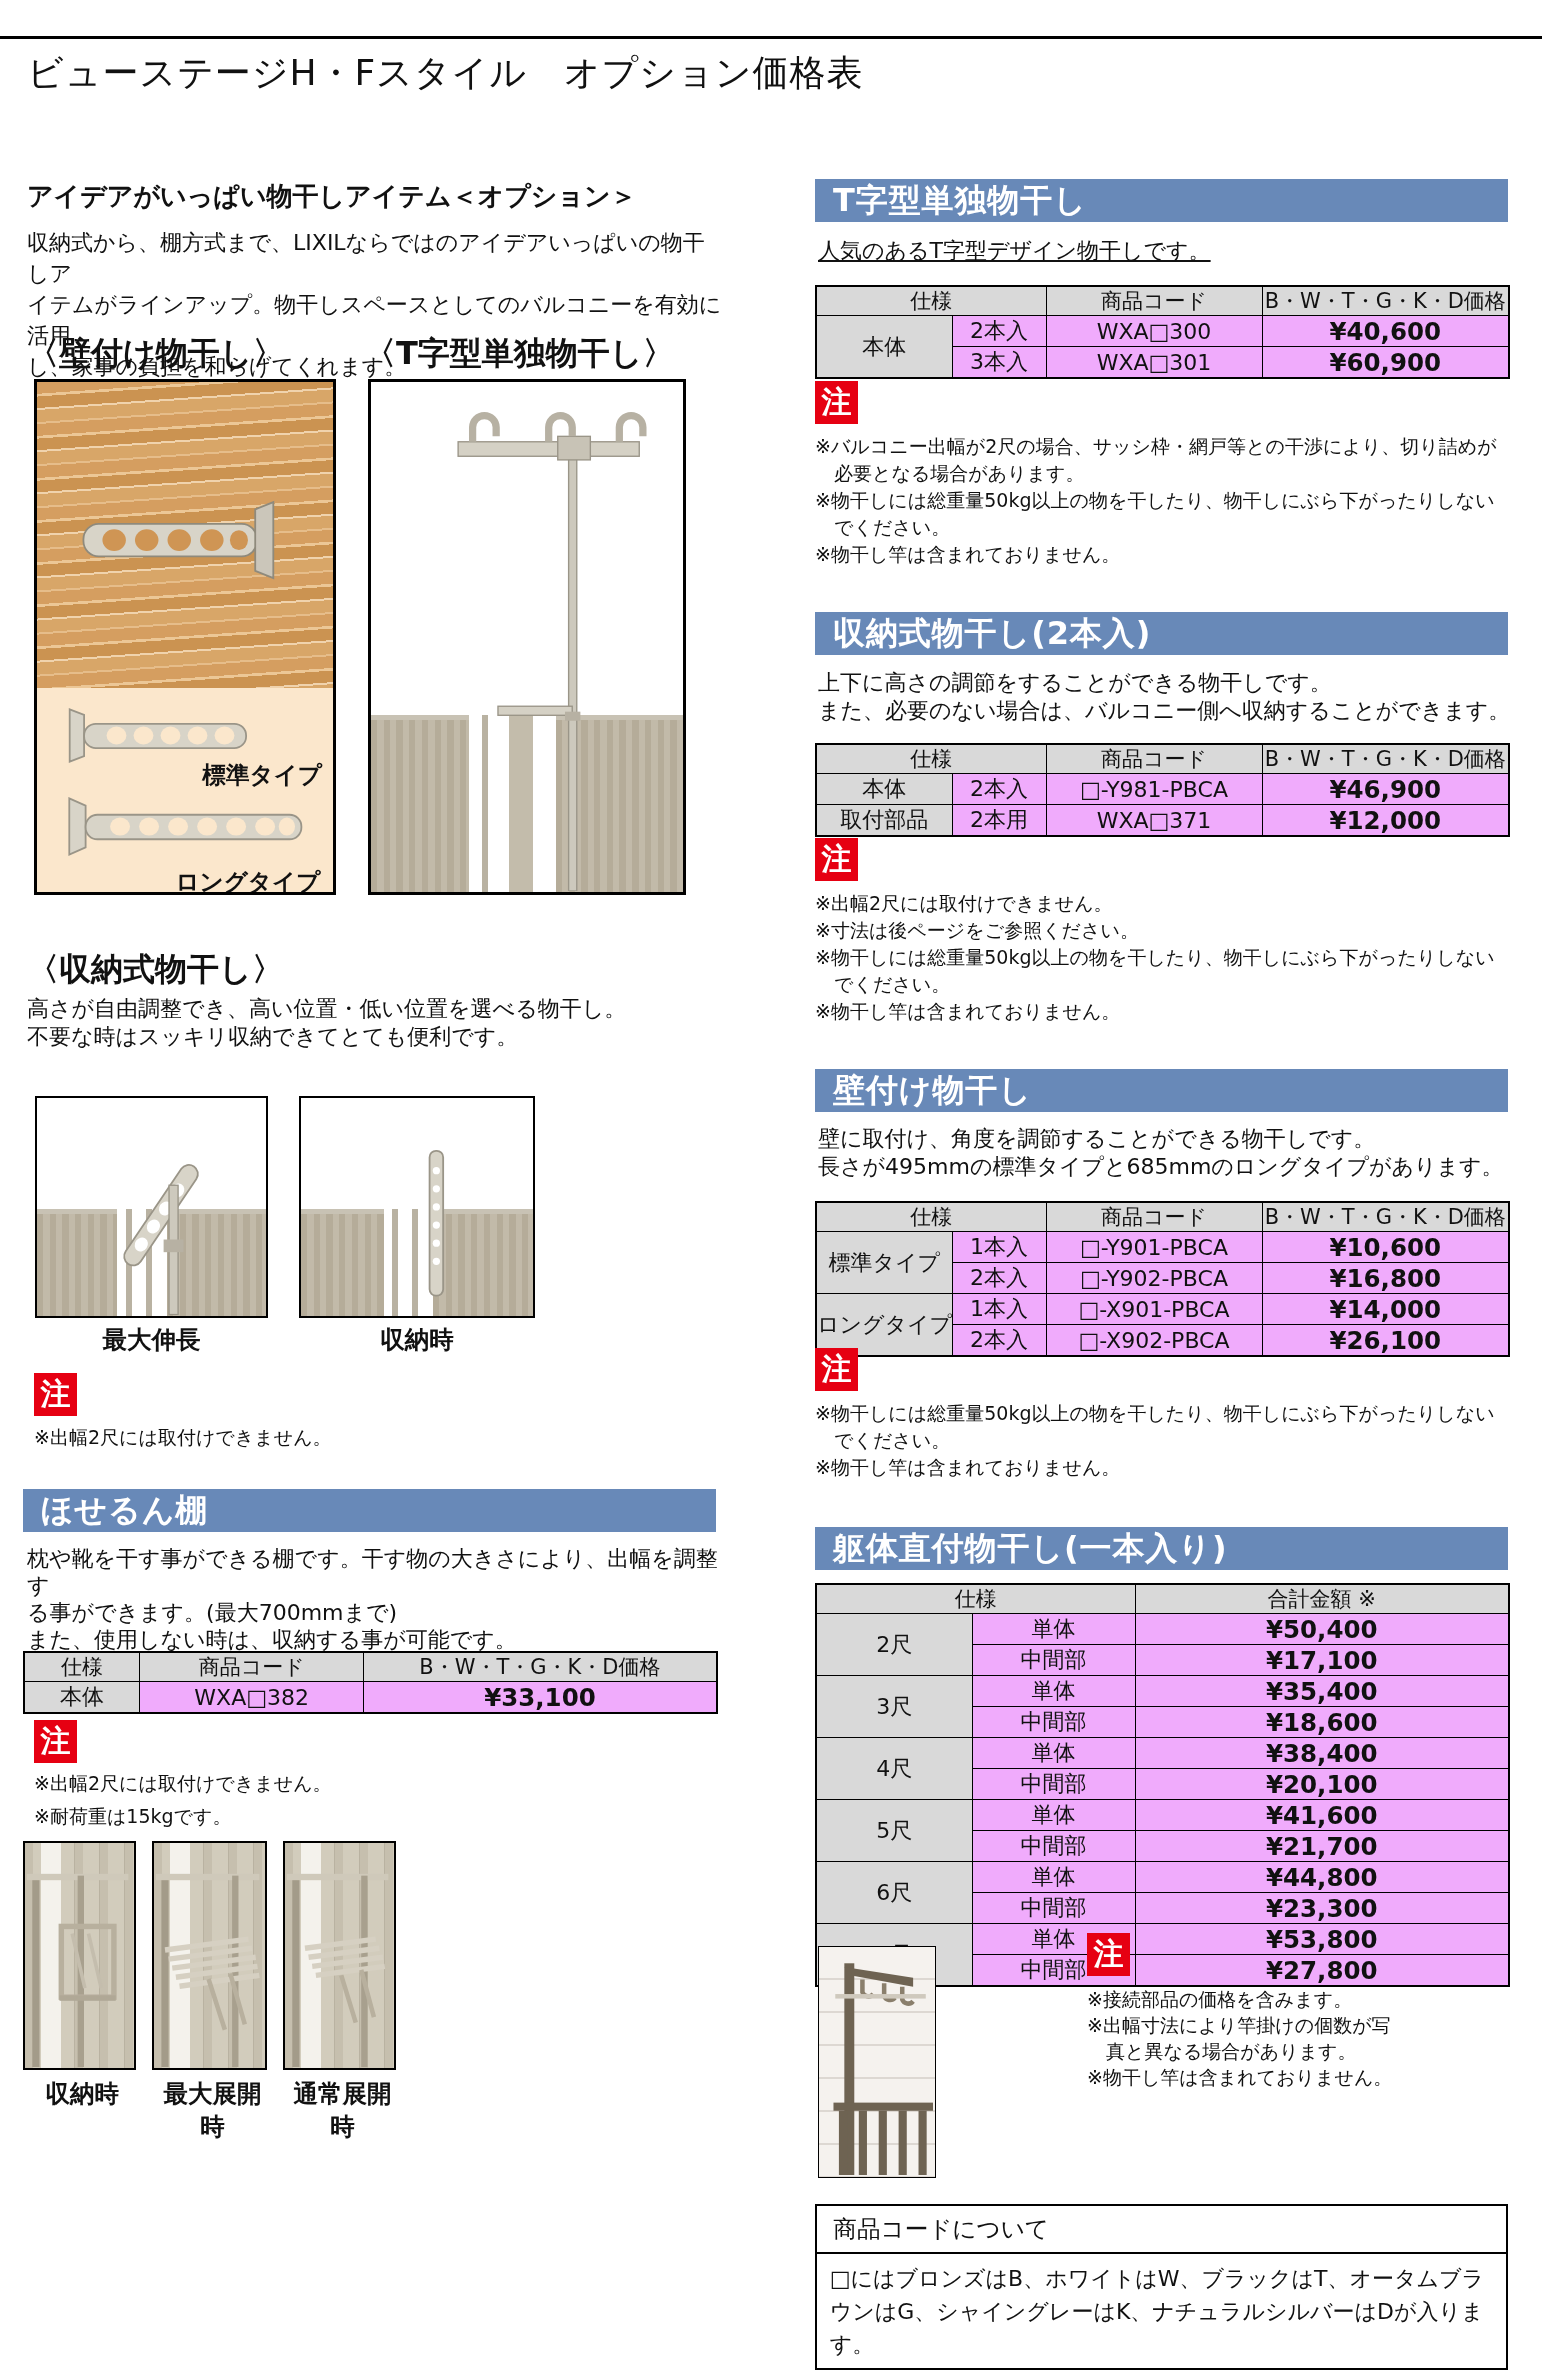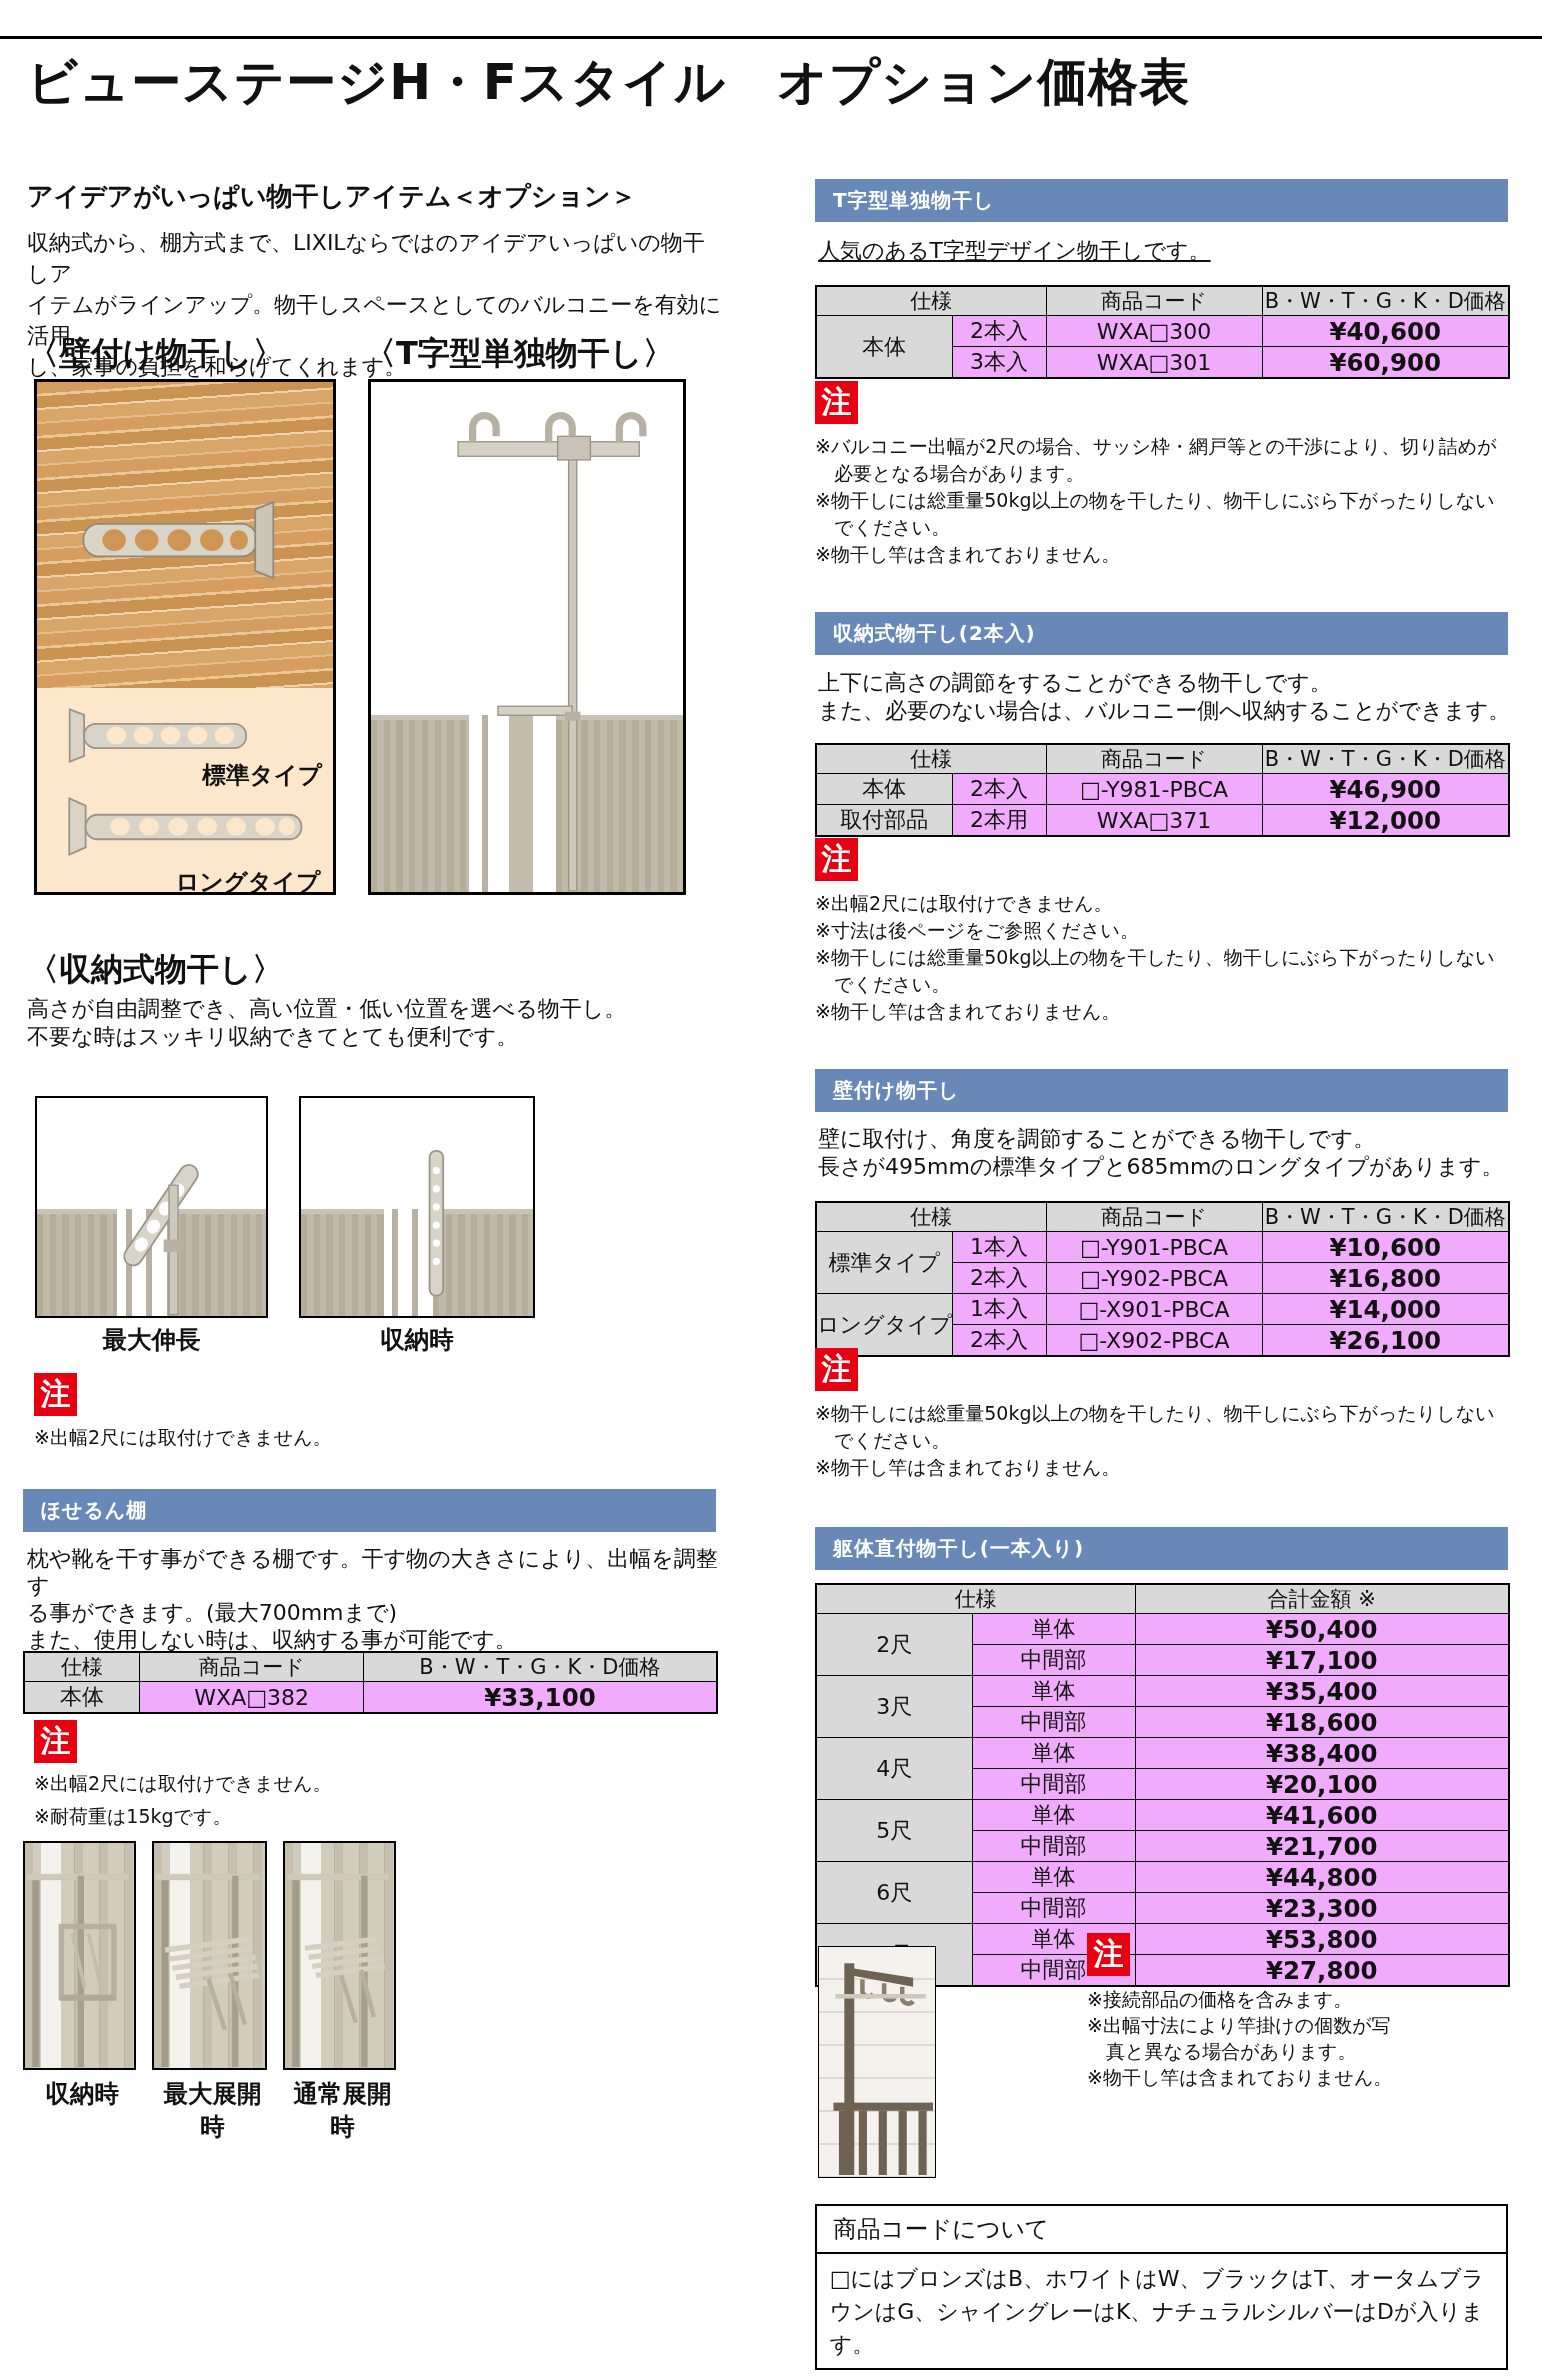--- a/index.html
+++ b/index.html
@@ -4,28 +4,28 @@
 <style>
   * { margin:0; padding:0; box-sizing:border-box; }
   html,body { background:#ffffff; }
   .page {
     position:relative; width:1542px; height:2377px; background:#ffffff;
     font-family:"DejaVu Sans","Liberation Sans",sans-serif; color:#111;
     overflow:hidden;
   }
   .abs { position:absolute; }
   .toprule { position:absolute; left:0; top:36px; width:1542px; height:2.7px; background:#000; }
-  .title { font-size:50px; font-weight:bold; letter-spacing:0.9px; }
+  .title { font-size:36px; font-weight:normal; letter-spacing:0.9px; }
   .h2 { font-size:26px; font-weight:bold; }
   .cap { font-size:32px; font-weight:bold; }
   .para { font-size:22px; line-height:31px; }
   .para2 { font-size:22px; line-height:28px; }
   .bar {
     position:absolute; height:43px; background:#6889b8; color:#fff;
-    font-size:20px; font-weight:bold; line-height:43px; padding-left:18px; letter-spacing:0.9px;
+    font-size:32px; font-weight:bold; line-height:43px; padding-left:18px; letter-spacing:0.9px;
   }
   .jnote {
     position:absolute; width:43px; height:43px; background:#e60012; color:#fff;
     font-size:30px; font-weight:bold; display:flex; align-items:center; justify-content:center;
   }
   .notes { position:absolute; font-size:19px; line-height:27px; }
   .notes > div { text-indent:-19px; padding-left:19px; }
   .notes.spaced > div { margin-bottom:6.3px; }
   table.tbl { position:absolute; border-collapse:collapse; table-layout:fixed; background:#f0abfc; border:2.7px solid #000; }
   .tbl th, .tbl td { border:1.8px solid #000; overflow:hidden; white-space:nowrap; }

